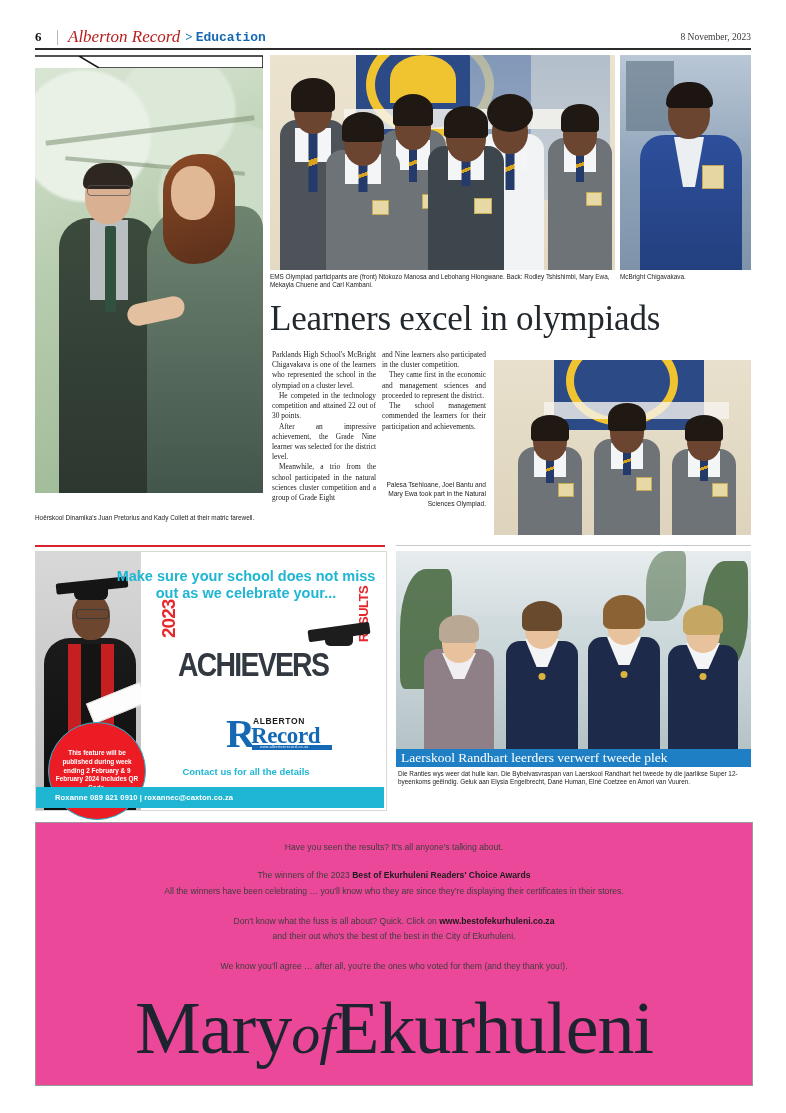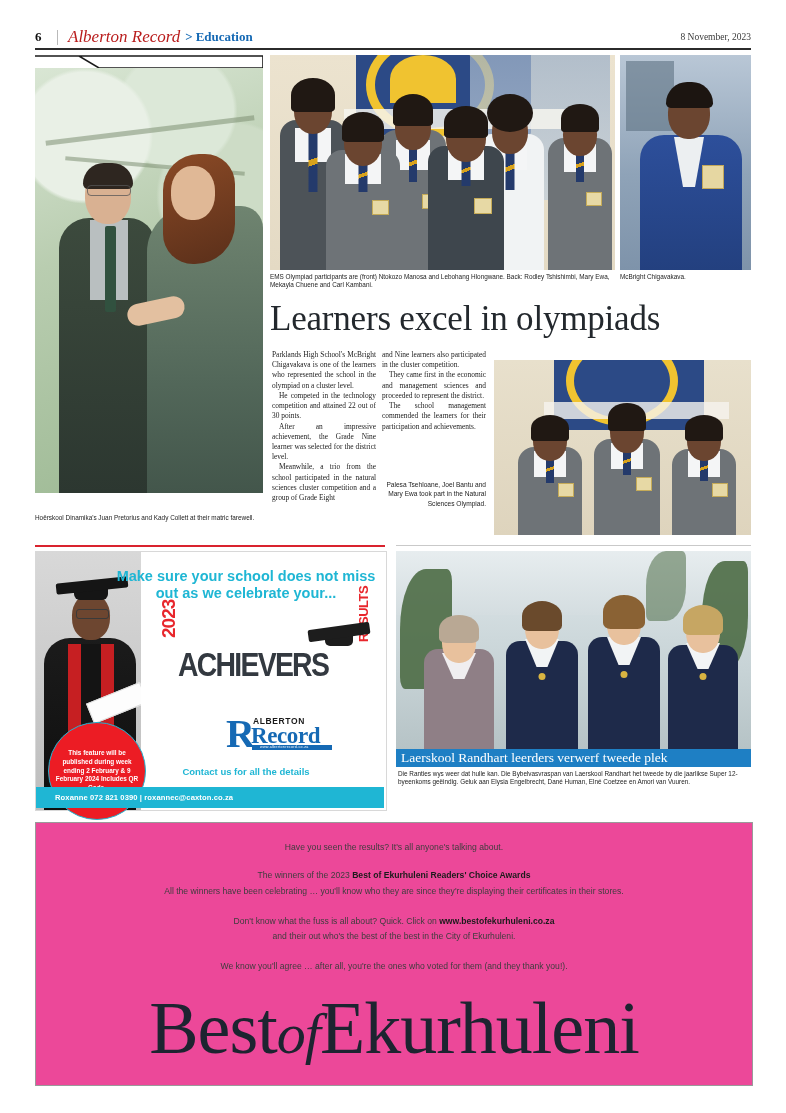--- a/index.html
+++ b/index.html
@@ -5,21 +5,21 @@
   html,body{margin:0;padding:0;background:#ffffff;}
   body{width:786px;height:1113px;position:relative;font-family:"Liberation Sans",sans-serif;-webkit-font-smoothing:antialiased;}
   .page{position:absolute;inset:0;background:#fff;overflow:hidden;}
 
   
   .masthead{position:absolute;left:35px;top:26px;width:716px;height:22px;display:flex;align-items:center;}
   .mh-page{font-family:"Liberation Serif",serif;font-weight:bold;font-size:13px;color:#111;width:22px;}
   .mh-div{width:1px;height:15px;background:#b9b9b9;margin-right:10px;}
   .mh-pub{font-family:"Liberation Serif",serif;font-size:17px;color:#b91c1c;font-style:italic;}
   .mh-gt{font-family:"Liberation Serif",serif;font-size:13px;color:#1569b4;font-weight:bold;margin:0 3px 0 5px;}
-  .mh-sec{font-family:Liberation Serif, serif;font-size:13px;color:#1569b4;font-weight:bold;}
+  .mh-sec{font-family:Liberation Mono, monospace;font-size:13px;color:#1569b4;font-weight:bold;}
   .mh-date{margin-left:auto;font-family:"Liberation Serif",serif;font-size:9.5px;color:#3a3a3a;}
   .mh-rule{position:absolute;left:35px;top:48px;width:716px;height:1.6px;background:#2b2b2b;}
 
   
   .photo{position:absolute;overflow:hidden;background:#cfd3d6;}
   .cap{position:absolute;font-size:6.4px;line-height:1.32;color:#1c1c1c;font-family:"Liberation Sans",sans-serif;}
 
   
   .notch{position:absolute;left:35px;top:55px;width:228px;height:14px;}
   .notch svg{display:block;}
@@ -346,21 +346,21 @@
     <div class="rl-bar"></div>
     <div class="rl-url">www.albertonrecord.co.za</div>
   </div>
 
   <div id="ad-burst">
     <span>This feature will be published during week ending 2 February &amp; 9 February 2024 Includes QR Code.</span>
   </div>
 
   <div id="ad-contact">Contact us for all the details</div>
   <div id="ad-strip">
-    <span>Roxanne 072 821 0390 | roxannec@caxton.co.za</span>
+    <span>Roxanne 089 821 0910 | roxannec@caxton.co.za</span>
   </div>
 
   <div class="photo" id="randhart-photo">
     <div class="rh-bg"></div>
     <div class="rh-wall"></div>
     <div class="rh-plant" style="left:4px;top:18px;width:52px;height:120px;"></div>
     <div class="rh-plant" style="left:306px;top:10px;width:46px;height:110px;"></div>
     <div class="rh-plant" style="left:250px;top:0px;width:40px;height:70px;opacity:.55;"></div>
     <div class="rp" style="left:28px;width:70px;height:132px;">
       <div class="torso" style="height:100px;background:#8f7f86;"></div>
@@ -401,17 +401,17 @@
       <span>The winners of the 2023 </span><b>Best of Ekurhuleni Readers' Choice Awards</b>
     </div>
     <div class="promo-p" id="promo-line3">All the winners have been celebrating … you'll know who they are since they're displaying their certificates in their stores.</div>
     <div class="promo-p" id="promo-line4">
       <span>Don't know what the fuss is all about? Quick. Click on </span><b>www.bestofekurhuleni.co.za</b>
     </div>
     <div class="promo-p" id="promo-line5">and their out who's the best of the best in the City of Ekurhuleni.</div>
     <div class="promo-p" id="promo-line6">We know you'll agree … after all, you're the ones who voted for them (and they thank you!).</div>
 
     <div id="bestof">
-      <div class="bo-main"><span>Best</span><span class="bo-of">of</span><span>Ekurhuleni</span></div>
+      <div class="bo-main"><span>Mary</span><span class="bo-of">of</span><span>Ekurhuleni</span></div>
     </div>
   </div>
 
 </div>
 
 </body></html>

